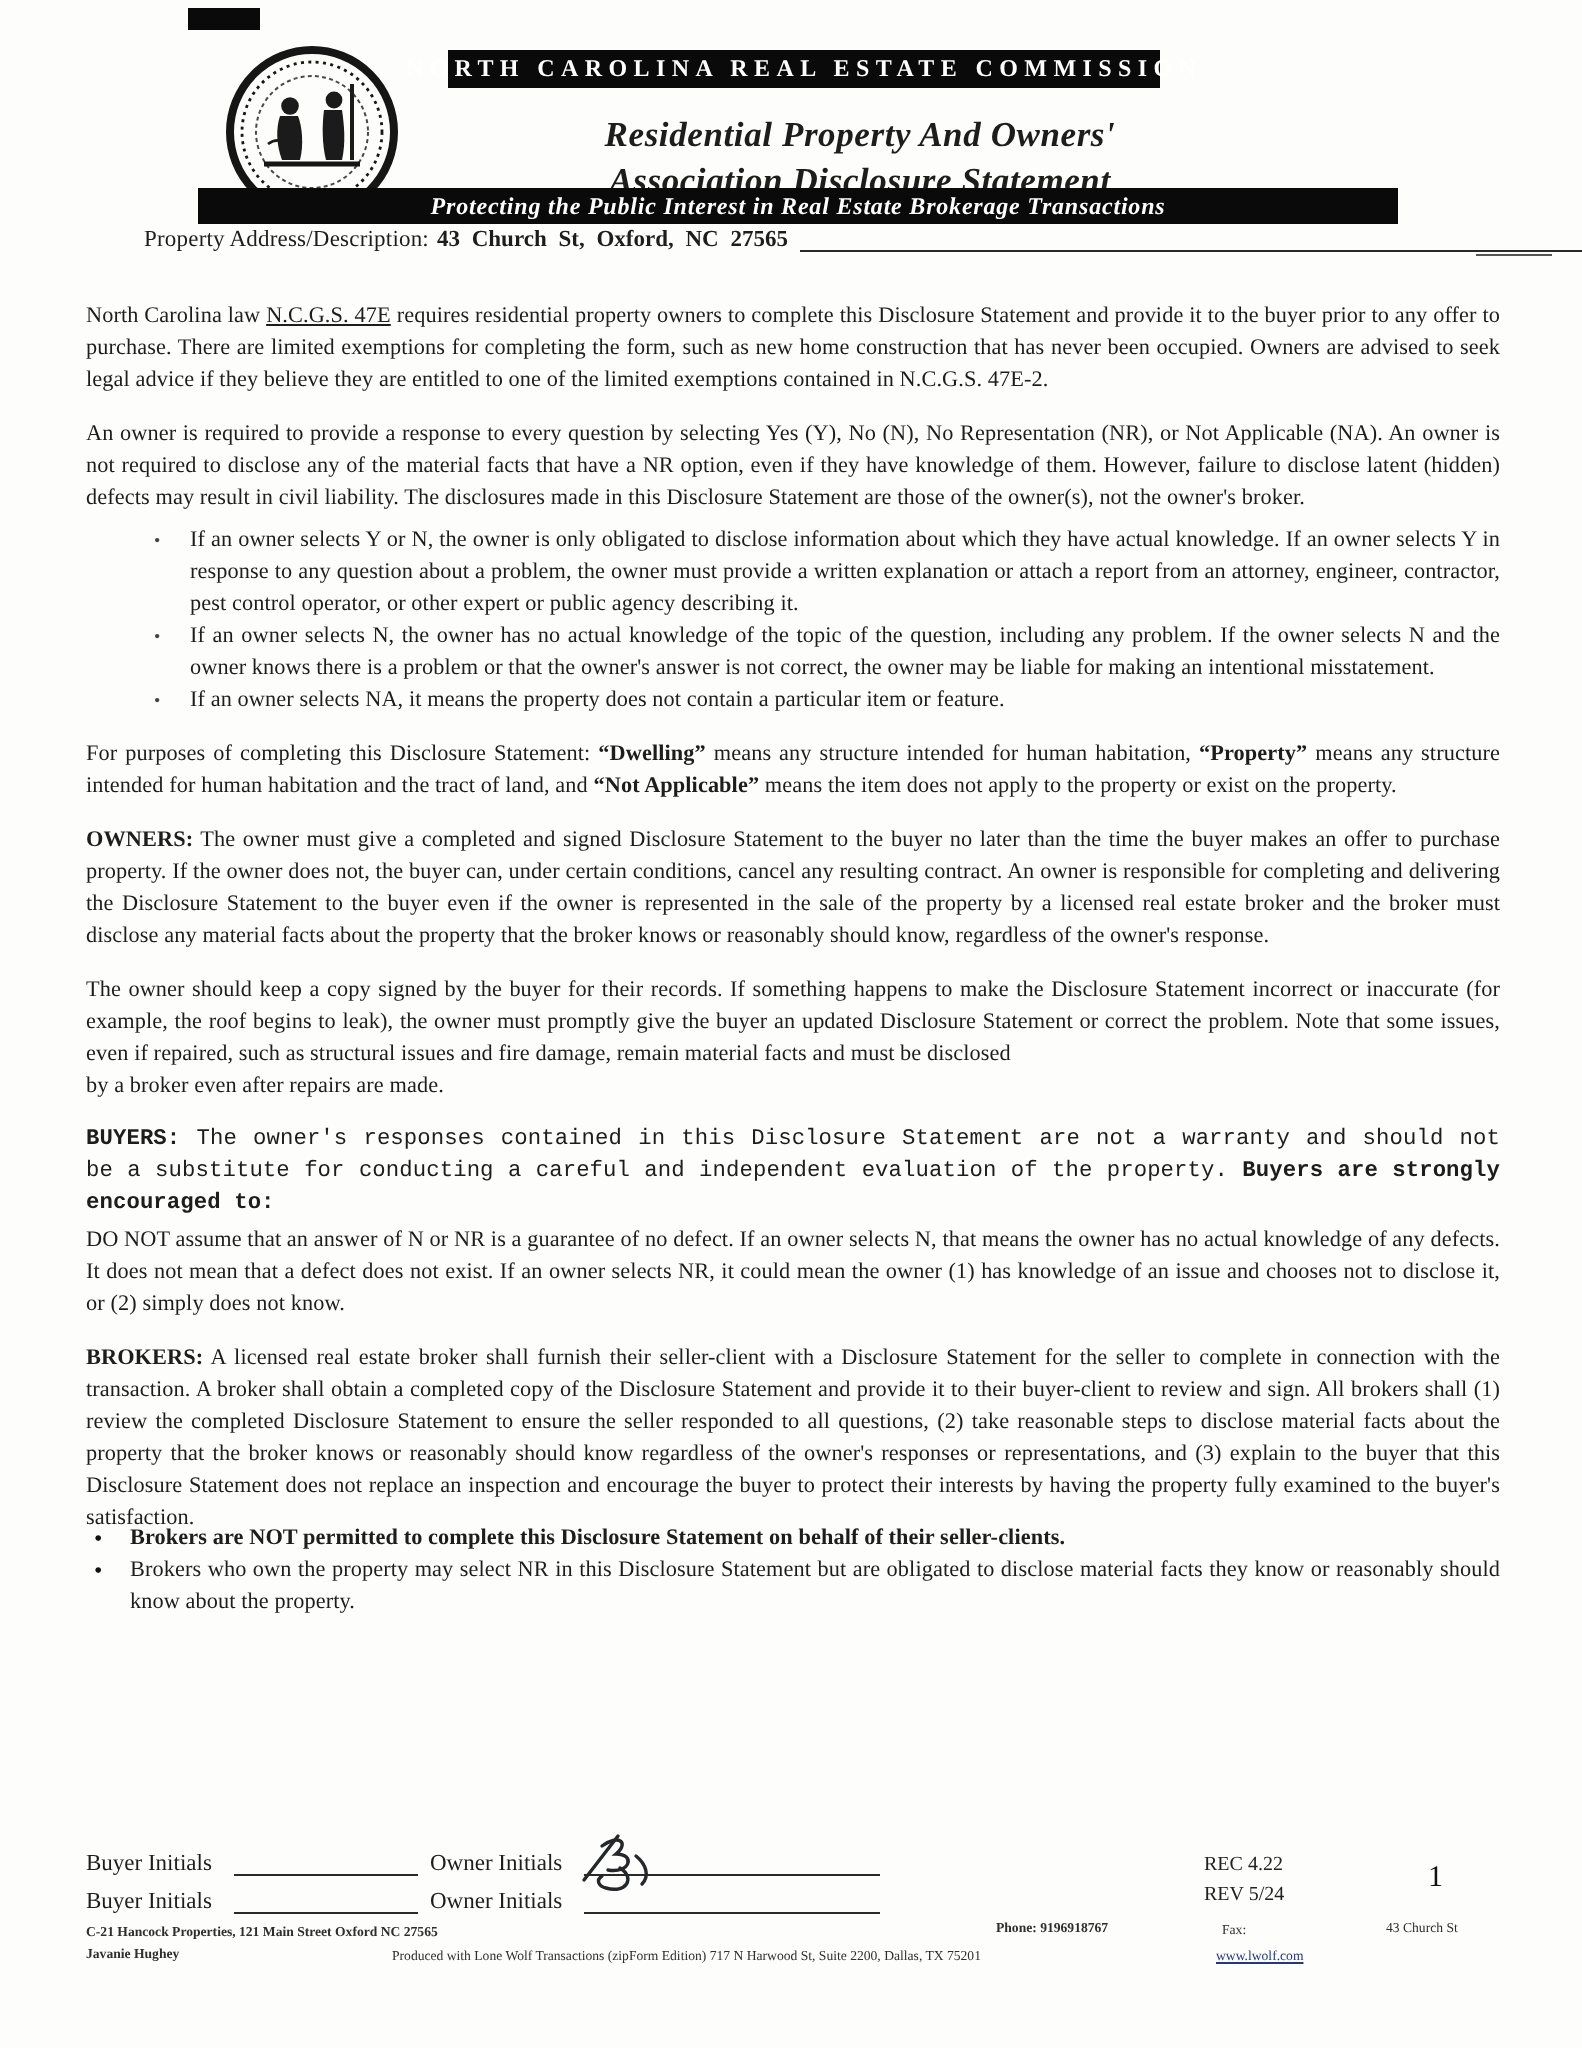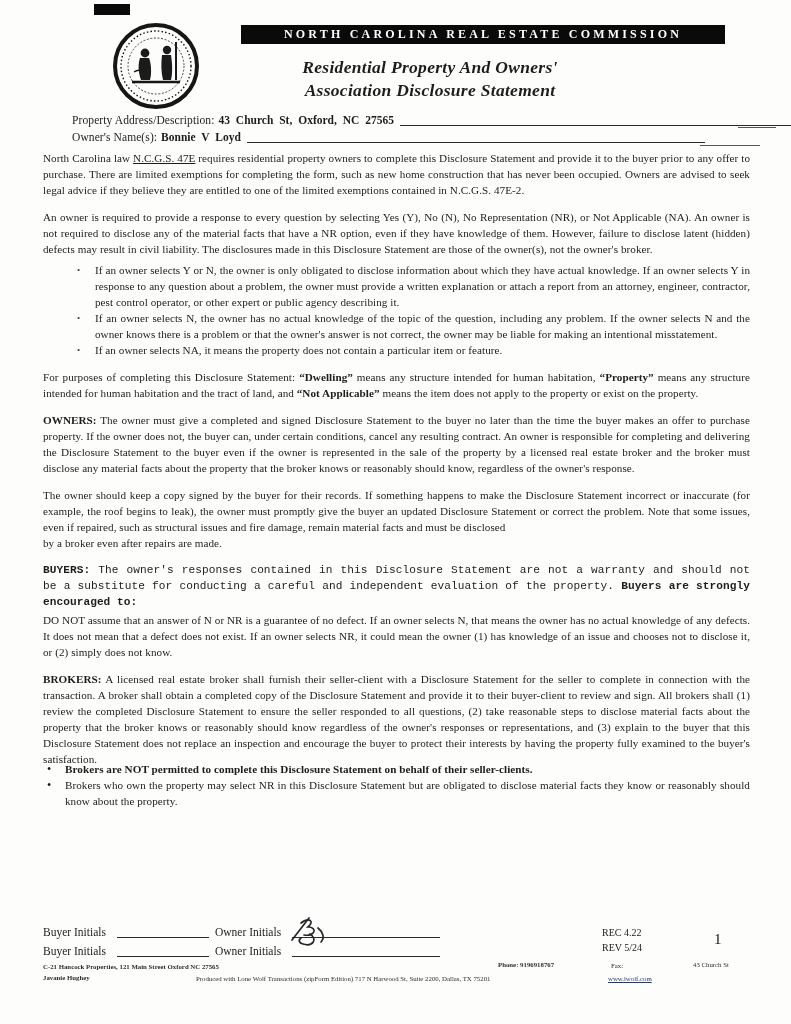--- a/index.html
+++ b/index.html
@@ -8,21 +8,21 @@
     width:791px;height:1024px;
     background:#fdfdfb;
     font-family:"Liberation Serif","DejaVu Serif",serif;
     color:#1d1d1d;
     overflow:hidden;
   }
   
   .reg-mark{position:absolute;left:94px;top:4px;width:36px;height:11px;background:#0a0a0a;}
   .seal{position:absolute;left:110px;top:20px;width:92px;height:92px;}
   .commission-bar{
-    position:absolute;left:241px;top:25px;width:484px;height:19px;
+    position:absolute;left:224px;top:25px;width:356px;height:19px;
     background:#0a0a0a;color:#fff;
     font-weight:bold;font-size:12px;letter-spacing:3.2px;
     display:flex;align-items:center;justify-content:center;
     white-space:nowrap;
   }
   .title-block{position:absolute;left:160px;top:56px;width:540px;text-align:center;}
   .title-line{font-size:17.5px;font-weight:bold;font-style:italic;line-height:23px;letter-spacing:.3px;}
   .tagline-bar{
     position:absolute;left:99px;top:94px;width:600px;height:18px;
     background:#0a0a0a;color:#fff;
@@ -88,31 +88,27 @@
     <path d="M24 52 C28 49 32 50 34 53" stroke="#1b1b1b" stroke-width="1.4" fill="none"></path>
   </svg>
 
   <div class="commission-bar">NORTH CAROLINA REAL ESTATE COMMISSION</div>
 
   <div class="title-block">
     <div class="title-line">Residential Property And Owners'</div>
     <div class="title-line">Association Disclosure Statement</div>
   </div>
 
+  <div class="tagline-bar">Protecting the Public Interest in Real Estate Brokerage Transactions</div>
 
   <div class="fields">
     <div class="field-row">
       <span class="field-label">Property Address/Description:</span><span class="field-value">43 Church St, Oxford, NC 27565</span><span class="fill-line" style="width:398px;"></span>
       <span class="artifact" style="left:666px;top:14px;width:38px;"></span>
       <span class="artifact" style="left:740px;top:12px;width:26px;"></span>
-    </div>
-    <div class="field-row">
-      <span class="field-label">Owner's Name(s):</span><span class="field-value">Bonnie V Loyd</span><span class="fill-line" style="width:458px;"></span>
-      <span class="artifact" style="left:628px;top:15px;width:60px;"></span>
-      <span class="artifact" style="left:742px;top:13px;width:24px;"></span>
     </div>
   </div>
 
   <div class="content">
 
     <p><span>North Carolina law </span><span class="u">N.C.G.S. 47E</span><span> requires residential property owners to complete this Disclosure Statement and provide it to the buyer prior to any offer to purchase. There are limited exemptions for completing the form, such as new home construction that has never been occupied. Owners are advised to seek legal advice if they believe they are entitled to one of the limited exemptions contained in N.C.G.S. 47E-2.</span></p>
 
     <p>An owner is required to provide a response to every question by selecting Yes (Y), No (N), No Representation (NR), or Not Applicable (NA). An owner is not required to disclose any of the material facts that have a NR option, even if they have knowledge of them. However, failure to disclose latent (hidden) defects may result in civil liability. The disclosures made in this Disclosure Statement are those of the owner(s), not the owner's broker.</p>
 
     <ul class="tier1">

